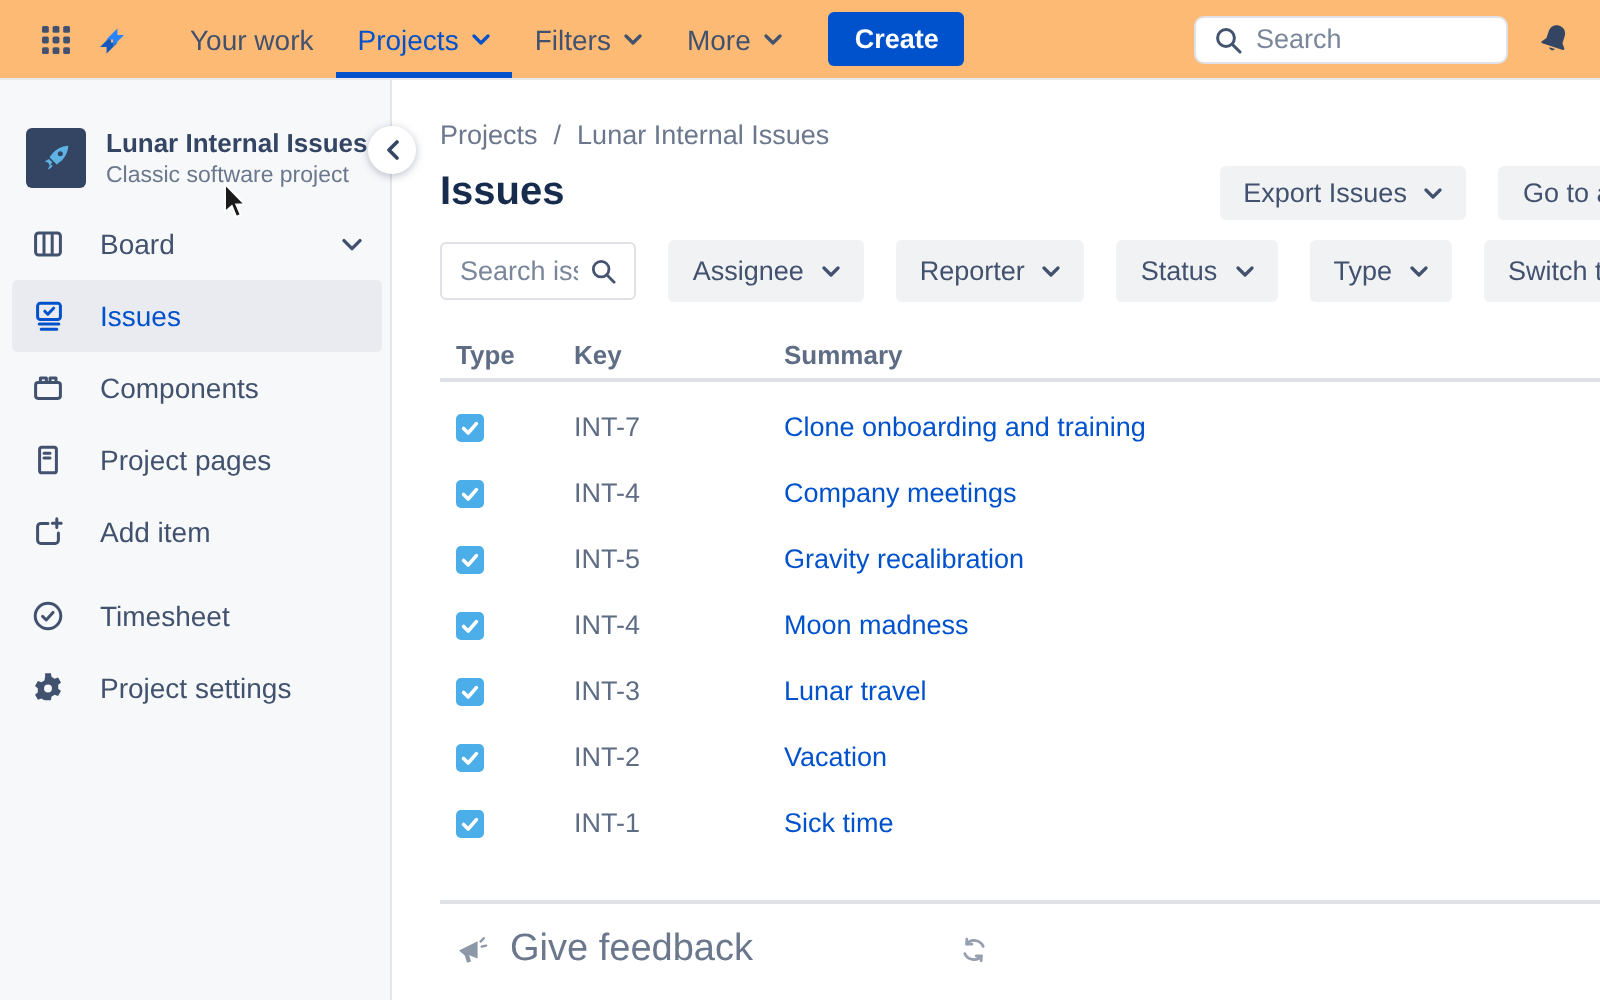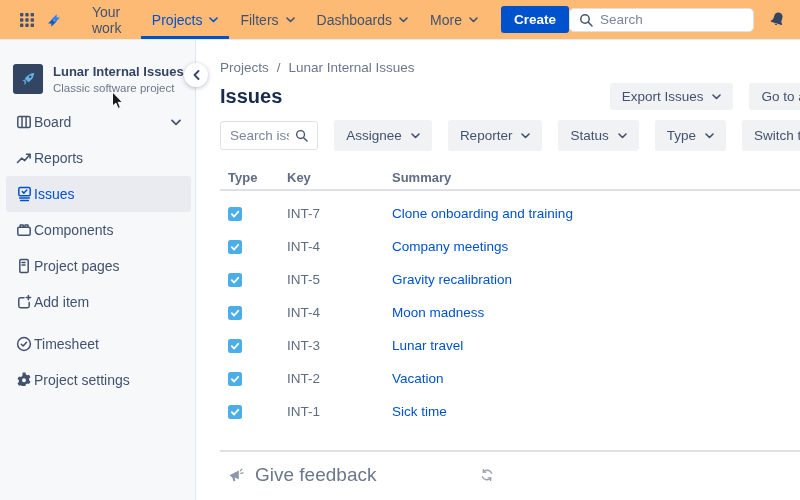--- a/index.html
+++ b/index.html
@@ -16,36 +16,36 @@
               border:none; background:none; cursor:pointer; }
   .nav-items { display:flex; align-items:stretch; margin-left:14px; }
   .nav-item { display:flex; align-items:center; gap:7px; padding:0 11px;
               font-size:14px; font-weight:500; color:#42526E; cursor:pointer; }
   .nav-item.active { color:#0052CC; box-shadow:inset 0 -3px 0 0 #0052CC; }
   .create-btn { align-self:center; margin-left:12px; background:#0052CC; color:#fff;
                 border:none; border-radius:3px; font-size:13.5px; font-weight:700;
                 padding:6px 13px; cursor:pointer; font-family:inherit; }
   .nav-right { margin-left:auto; display:flex; align-items:center; gap:15px; }
   .nav-search { display:flex; align-items:center; gap:7px; border:1.5px solid #DFE1E6;
-                border-radius:5px; padding:0 9px; height:24px; width:185px; background:#fff; }
+                border-radius:5px; padding:0 9px; height:24px; width:157px; background:#fff; }
   .nav-search input { border:none; outline:none; width:100%; font-size:13.5px;
                       color:#172B4D; font-family:inherit; background:transparent; }
   .nav-search input::placeholder { color:#7A869A; }
   .bell-wrap { cursor:pointer; }
 
   
   .sidebar { position:absolute; top:40px; left:0; bottom:0; width:196px;
              background:#F7F8FA; border-right:1px solid #E4E6EA; padding-top:24px; }
   .project-header { display:flex; align-items:center; gap:10px; padding:0 8px 0 13px; }
   .project-avatar { width:30px; height:30px; border-radius:3px; background:#344563;
                     display:flex; align-items:center; justify-content:center; flex:none; }
   .project-name { font-size:13px; font-weight:700; color:#344563; line-height:1.25; }
   .project-type { font-size:11.5px; color:#6B778C; margin-top:1px; }
   .side-items { margin-top:10px; }
-  .side-item { display:flex; align-items:center; height:36px; padding:0 14px;
+  .side-item { display:flex; align-items:center; gap:16px; height:36px; padding:0 14px;
                font-size:14px; color:#42526E; cursor:pointer; }
   .side-item.selected { background:#E9EBF0; border-radius:3px; margin:0 4px 0 6px;
                         padding:0 10px 0 8px; color:#0052CC; font-weight:500; }
   .sicon { width:20px; display:flex; justify-content:center; flex:none; }
   .chev-right { margin-left:auto; }
   .gap-md { margin-top:12px; } .gap-sm { margin-top:6px; }
   .collapse-btn { position:absolute; top:63px; left:184px; width:24px; height:24px;
                   border-radius:50%; background:#fff; border:none; cursor:pointer;
                   box-shadow:0 1px 4px rgba(9,30,66,.28); display:flex; align-items:center;
                   justify-content:center; z-index:20; }
@@ -127,28 +127,20 @@
     </div>
     <div class="nav-item">
       <span>Filters</span>
       <span>
         <svg width="9" height="6" viewBox="0 0 9 6" fill="none">
             <path d="M1 1l3.5 3.5L8 1" stroke="#42526E" stroke-width="1.6" stroke-linecap="round" stroke-linejoin="round"></path>
           </svg>
       </span>
     </div>
     <div class="nav-item">
-      <span>Dashboards</span>
-      <span>
-        <svg width="9" height="6" viewBox="0 0 9 6" fill="none">
-            <path d="M1 1l3.5 3.5L8 1" stroke="#42526E" stroke-width="1.6" stroke-linecap="round" stroke-linejoin="round"></path>
-          </svg>
-      </span>
-    </div>
-    <div class="nav-item">
       <span>More</span>
       <span>
         <svg width="9" height="6" viewBox="0 0 9 6" fill="none">
             <path d="M1 1l3.5 3.5L8 1" stroke="#42526E" stroke-width="1.6" stroke-linecap="round" stroke-linejoin="round"></path>
           </svg>
       </span>
     </div>
   </nav>
   <button class="create-btn">Create</button>
   <div class="nav-right">
@@ -196,29 +188,20 @@
           <rect x="2.8" y="3.5" width="12.4" height="11" rx="1.5"></rect>
             <path d="M7 3.5v11M11.1 3.5v11"></path>
         </svg>
       </span>
       <span>Board</span>
       <span class="chev-right">
         <svg width="10" height="7" viewBox="0 0 10 7" fill="none">
             <path d="M1 1.3l4 4 4-4" stroke="#42526E" stroke-width="1.7" stroke-linecap="round" stroke-linejoin="round"></path>
           </svg>
       </span>
-    </div>
-    <div class="side-item">
-      <span class="sicon">
-        <svg width="18" height="18" viewBox="0 0 18 18" fill="none" stroke="#42526E" stroke-width="1.6" stroke-linecap="round" stroke-linejoin="round">
-          <path d="M2.5 13.5l4.2-4.3 3 2.4 5.2-6"></path>
-            <path d="M11.5 5.3h3.6v3.6"></path>
-        </svg>
-      </span>
-      <span>Reports</span>
     </div>
 
     <div class="side-item selected gap-md">
       <span class="sicon">
         <svg width="19" height="19" viewBox="0 0 19 19" fill="none" stroke="#0052CC" stroke-width="1.5" stroke-linecap="round" stroke-linejoin="round">
           <rect x="3.8" y="2.6" width="11.4" height="8.2" rx="1.4"></rect>
           <path d="M7.4 6.6l1.5 1.5 2.9-3"></path>
           <path d="M4.6 13h9.8M5.6 15.6h7.8"></path>
         </svg>
       </span>

